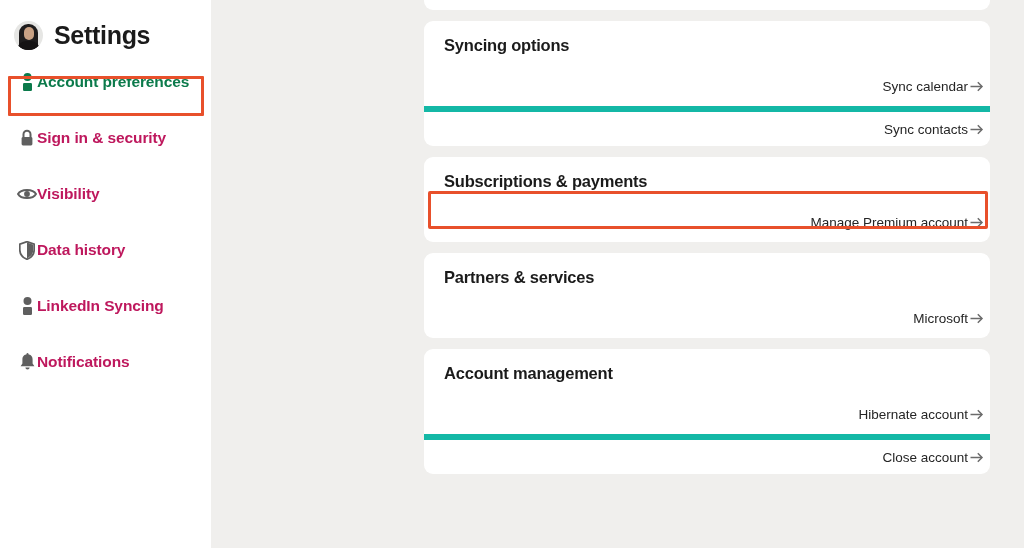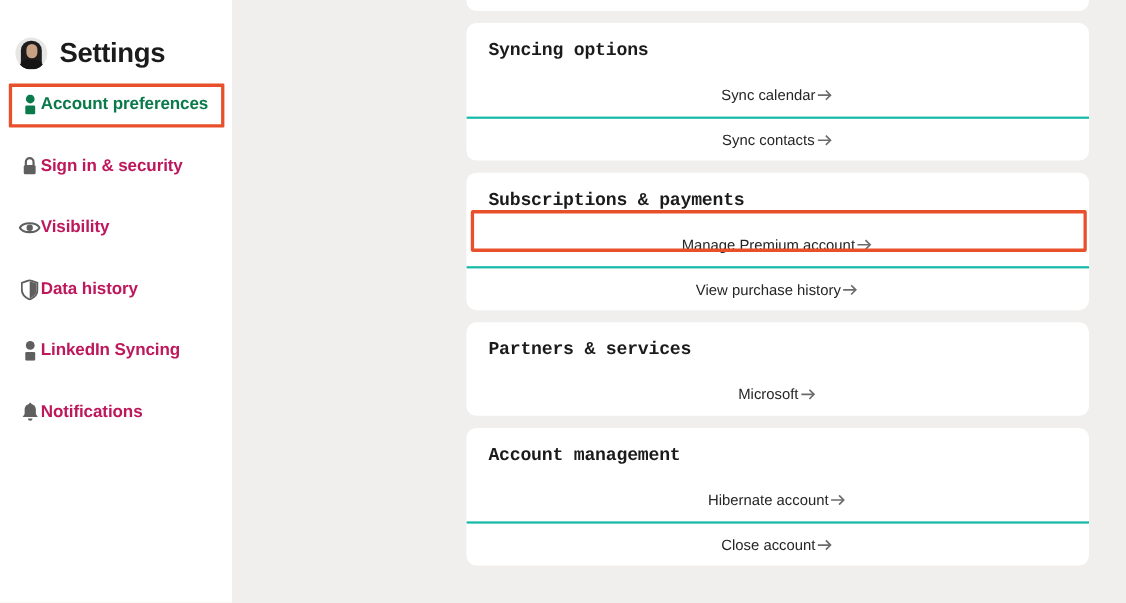--- a/index.html
+++ b/index.html
@@ -24,21 +24,21 @@
     display: flex;
   }
 
   
   .sidebar {
     width: 211px;
     height: 548px;
     background: #ffffff;
     flex: 0 0 211px;
     position: relative;
-    padding-top: 13px;
+    padding-top: 0;
   }
 
   .settings-header {
     display: flex;
     align-items: center;
     gap: 11px;
     padding: 18px 0 0 14px;
     height: 52px;
   }
 
@@ -161,34 +161,33 @@
     border-radius: 0 0 9px 9px;
     margin-bottom: 11px;
   }
 
   .card-title {
     font-size: 16.5px;
     font-weight: bold;
     color: #1b1b1b;
     letter-spacing: -0.2px;
     padding: 15px 20px 11px 20px;
-    font-family: Liberation Mono, monospace;
   }
 
   .row {
     display: flex;
     align-items: center;
-    justify-content: center;
+    justify-content: flex-end;
     height: 40px;
     padding: 0 5px;
     cursor: pointer;
     position: relative;
   }
 
-  .row + .row { border-top: 2px solid #14b8a6; }
+  .row + .row { border-top: 6px solid #14b8a6; }
 
   .row-label {
     font-size: 13.5px;
     color: #252525;
     letter-spacing: 0px;
   }
 
   .arrow-icon {
     color: #6b6b6b;
     width: 17px;
@@ -329,29 +328,20 @@
         <div class="card-title">Subscriptions &amp; payments</div>
         <div class="row">
           <span class="row-label">Manage Premium account</span>
           <span class="arrow-icon">
             <svg width="17" height="17" viewBox="0 0 17 17" fill="none" stroke="currentColor" stroke-width="1.5">
               <path d="M2.5 8.5 H14"></path>
                 <path d="M9.8 4.3 L14 8.5 L9.8 12.7"></path>
             </svg>
           </span>
         </div>
-        <div class="row">
-          <span class="row-label">View purchase history</span>
-          <span class="arrow-icon">
-            <svg width="17" height="17" viewBox="0 0 17 17" fill="none" stroke="currentColor" stroke-width="1.5">
-              <path d="M2.5 8.5 H14"></path>
-                <path d="M9.8 4.3 L14 8.5 L9.8 12.7"></path>
-            </svg>
-          </span>
-        </div>
       </section>
 
       <section class="card">
         <div class="card-title">Partners &amp; services</div>
         <div class="row">
           <span class="row-label">Microsoft</span>
           <span class="arrow-icon">
             <svg width="17" height="17" viewBox="0 0 17 17" fill="none" stroke="currentColor" stroke-width="1.5">
               <path d="M2.5 8.5 H14"></path>
                 <path d="M9.8 4.3 L14 8.5 L9.8 12.7"></path>

